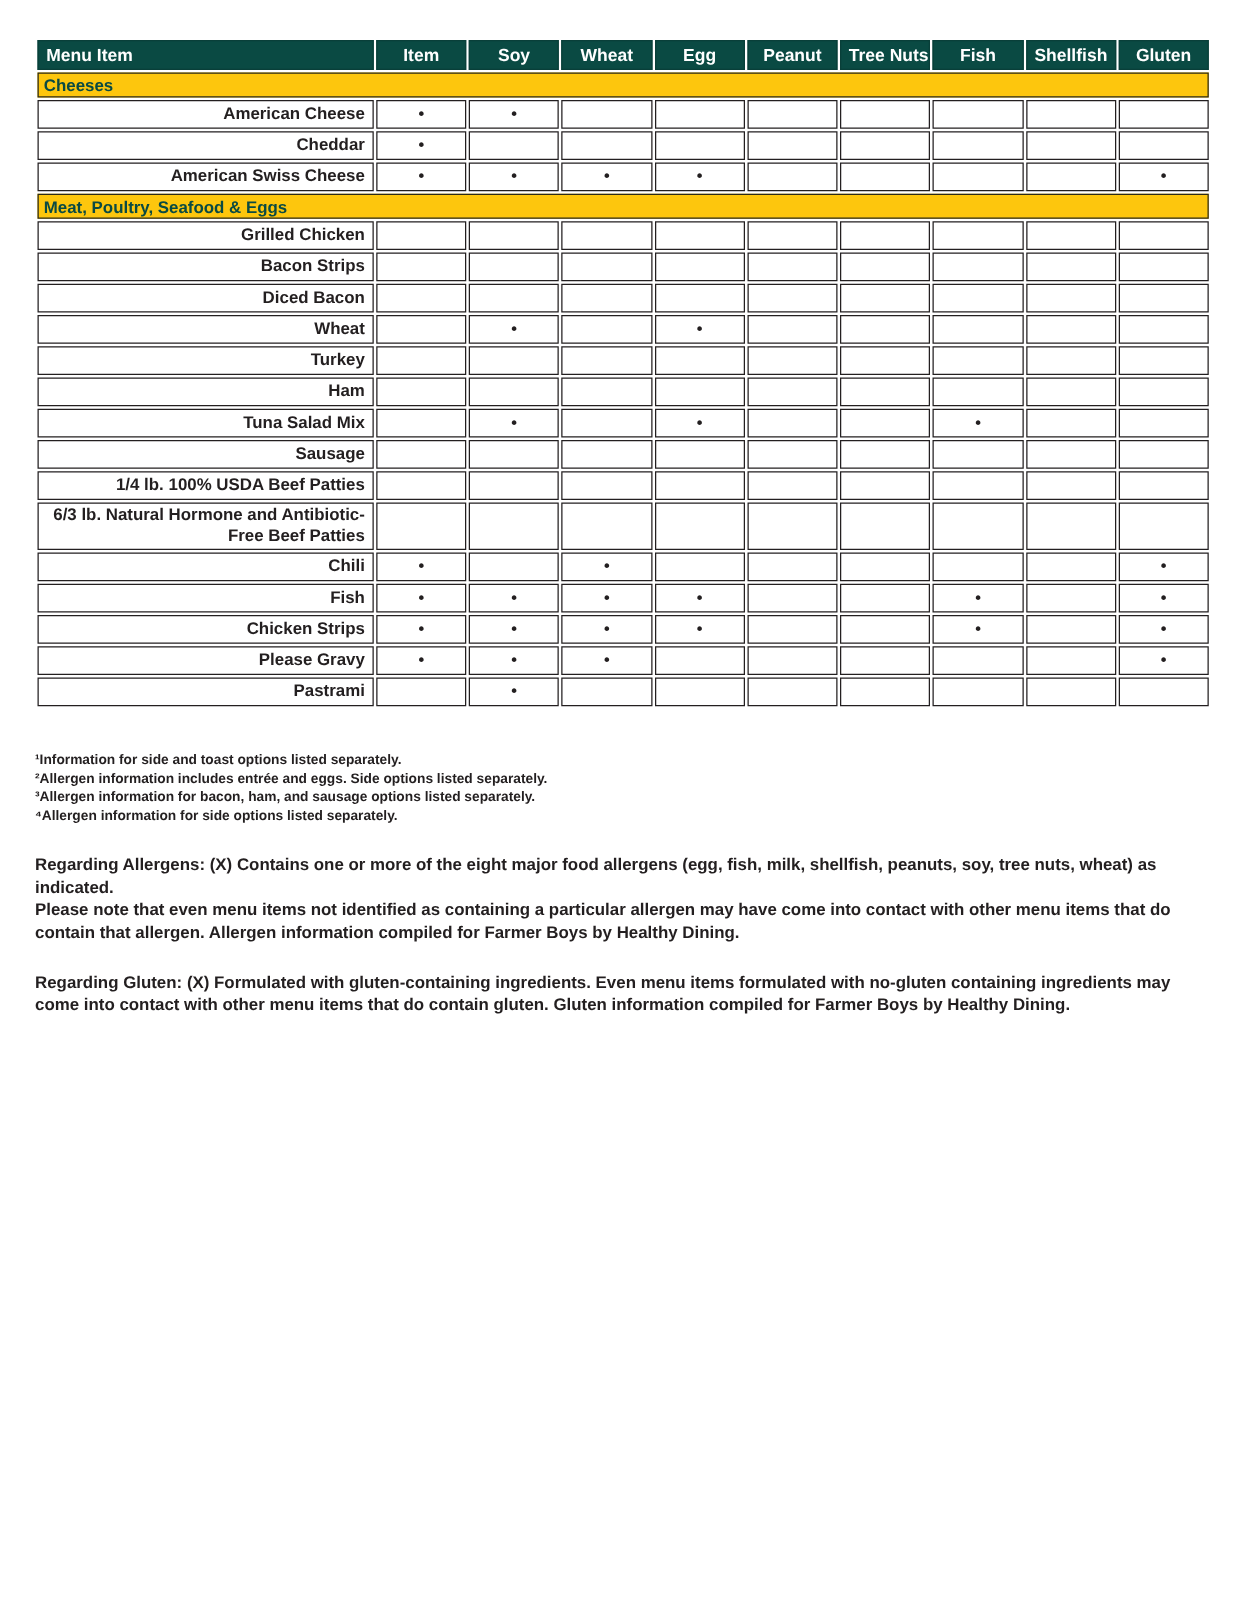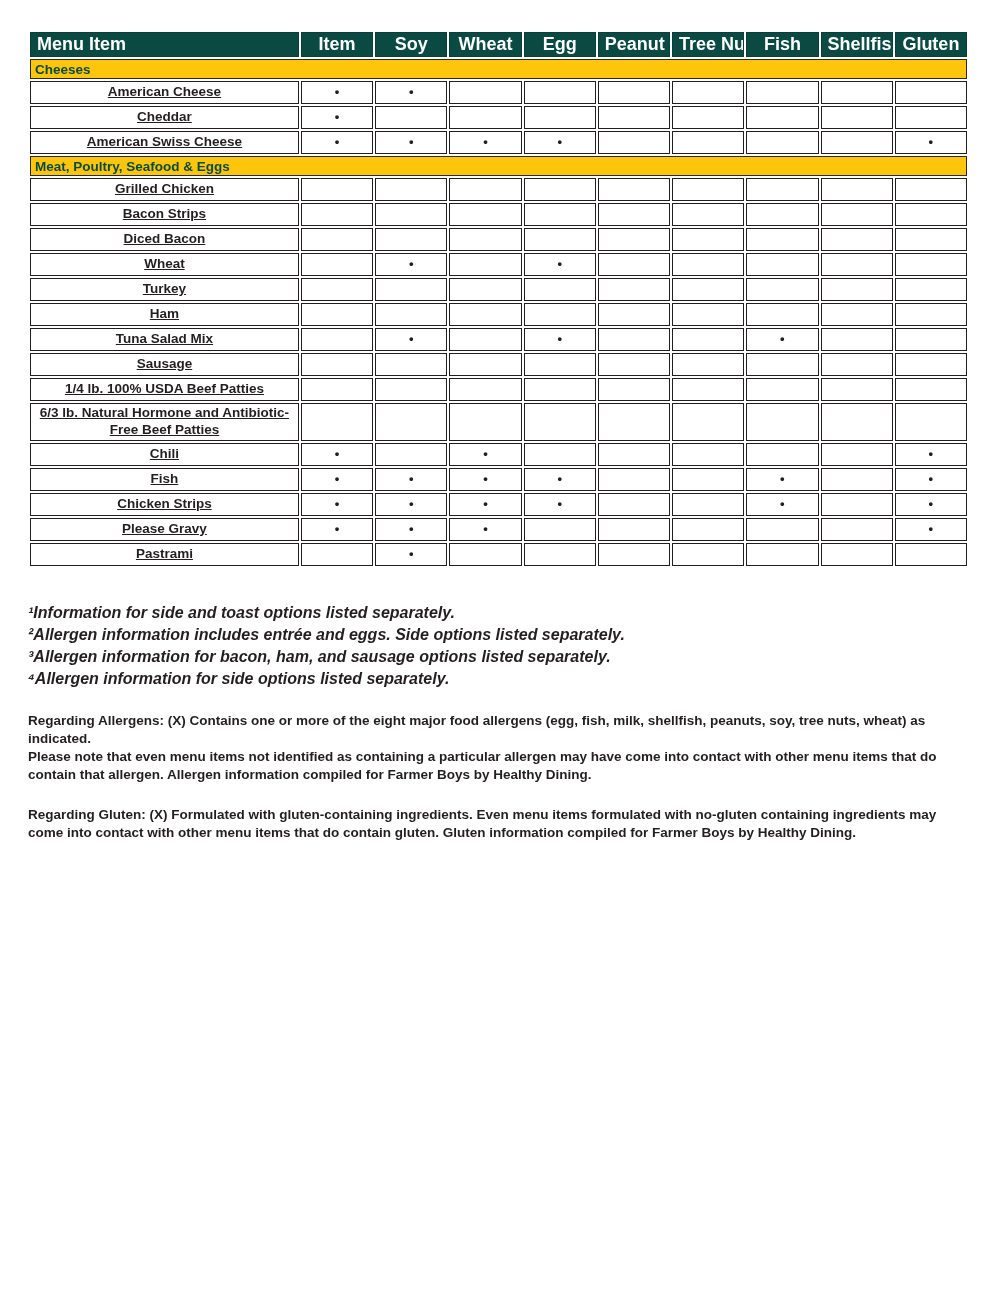--- a/index.html
+++ b/index.html
@@ -29,21 +29,21 @@
   }
   table.allergen col.c-item{width:268px;}
   table.allergen col.c-al{width:72px;}
 
   table.allergen th.col-header{
     background:var(--header-green);
     color:var(--header-text);
     border:1.5px solid #093f39;
     height:20px;
     padding:1px 6px;
-    font-size:18px;
+    font-size:14px;
     font-weight:700;
     text-align:center;
     overflow:hidden;
     white-space:nowrap;
   }
   table.allergen th.col-header.first{text-align:left;}
 
   table.allergen td.section-cell{
     background:var(--band-yellow);
     color:var(--header-green);
@@ -57,29 +57,28 @@
 
   table.allergen td.item-cell,
   table.allergen td.mark-cell{
     background:#ffffff;
     border:1.5px solid var(--border-dark);
     height:19px;
     padding:1px 6px;
     vertical-align:middle;
     line-height:1.25;
   }
-  table.allergen td.item-cell{text-align:center;text-decoration:underline;}
+  table.allergen td.item-cell{text-align:right;}
   table.allergen td.mark-cell{text-align:center;padding:1px 2px;font-size:13px;}
 
   .footnotes{
     margin:34px 28px 0 28px;
-    font-size:16px;
+    font-size:11px;
     font-weight:700;
     line-height:1.38;
-    font-style:italic;
   }
   .footnotes .footnote{white-space:nowrap;}
 
   .note{
     margin:22px 28px 0 28px;
     width:942px;
     font-size:13.5px;
     font-weight:700;
     line-height:1.33;
   }

